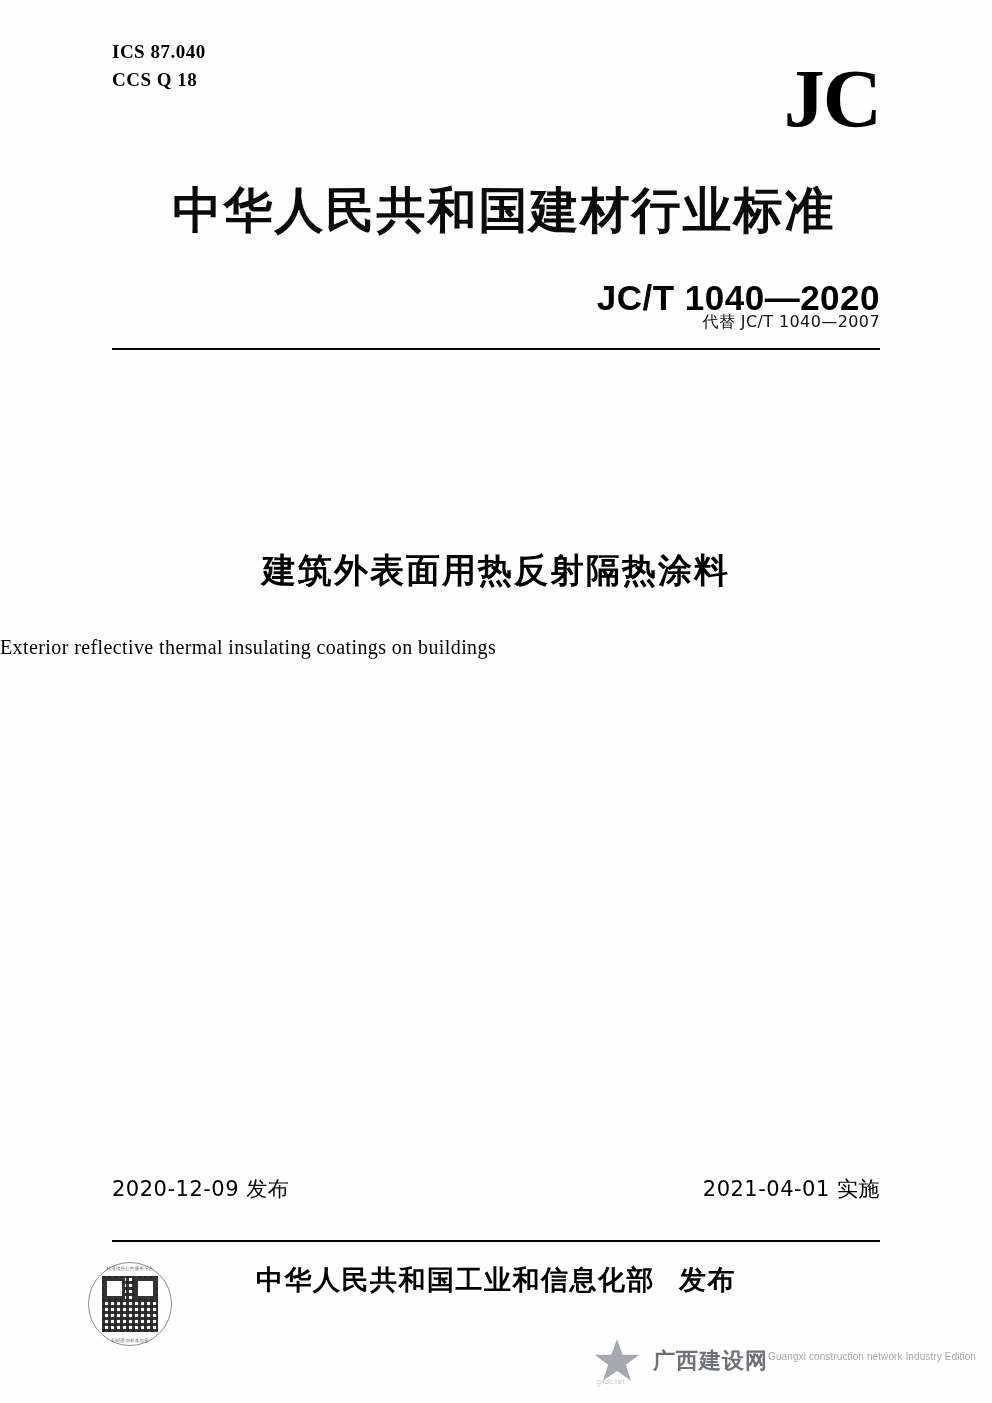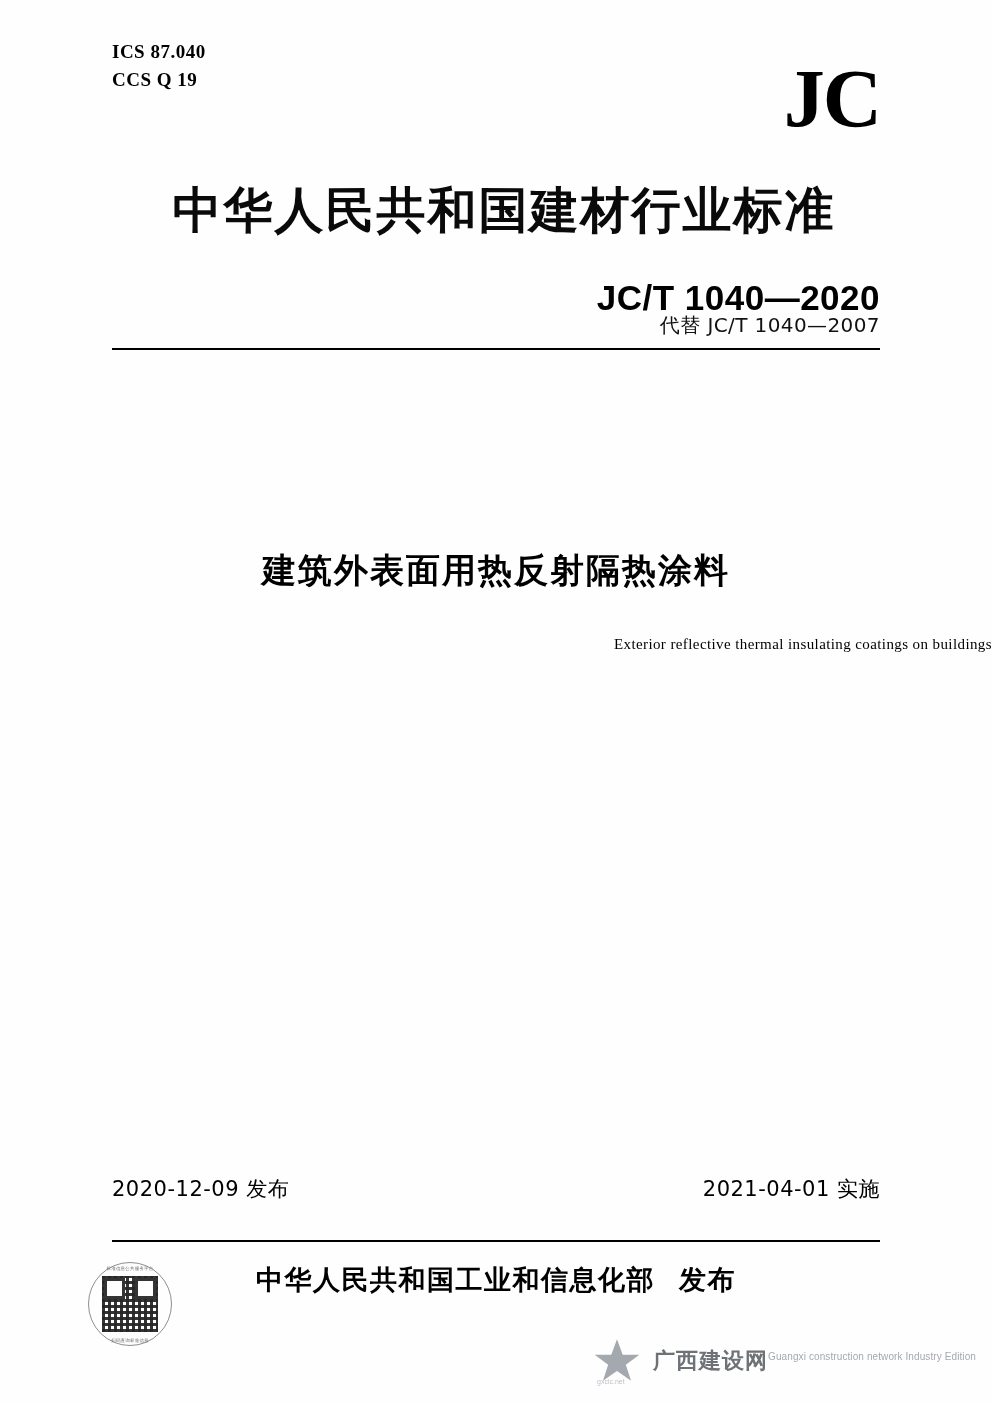--- a/index.html
+++ b/index.html
@@ -73,21 +73,21 @@
     font-weight: bold;
     font-size: 35px;
     letter-spacing: 0.5px;
   }
   .std-replaces {
     position: absolute;
     right: 112px;
     top: 312px;
     text-align: right;
     font-family: "DejaVu Sans", sans-serif;
-    font-size: 20px;
+    font-size: 16px;
     letter-spacing: 0.4px;
     color: #111;
   }
 
   
   .header-rule {
     position: absolute;
     left: 112px;
     right: 112px;
     top: 348px;
@@ -105,23 +105,23 @@
     font-family: "DejaVu Sans", sans-serif;
     font-weight: bold;
     font-size: 34px;
     letter-spacing: 2px;
   }
   .doc-title-en {
     position: absolute;
     left: 0;
     right: 0;
     top: 636px;
-    text-align: right;
+    text-align: left;
     font-family: "Liberation Serif", serif;
-    font-size: 15px;
+    font-size: 20px;
     letter-spacing: 0.4px;
   }
 
   
   .date-release {
     position: absolute;
     left: 112px;
     top: 1175px;
     font-family: "DejaVu Sans", sans-serif;
     font-size: 21px;
@@ -258,21 +258,21 @@
     color: #b6bbc0;
   }
 </style>
 </head>
 <body>
 
 <div class="page">
 
   <div class="ics-block">
     <div class="ics-line">ICS 87.040</div>
-    <div class="ics-line">CCS Q 19</div>
+    <div class="ics-line">CCS Q 18</div>
   </div>
 
   <div class="jc-logo">JC</div>
 
   <div class="national-title">中华人民共和国建材行业标准</div>
 
   <div class="std-number">JC/T 1040—2020</div>
   <div class="std-replaces">代替 JC/T 1040—2007</div>
 
   <div class="header-rule"></div>

